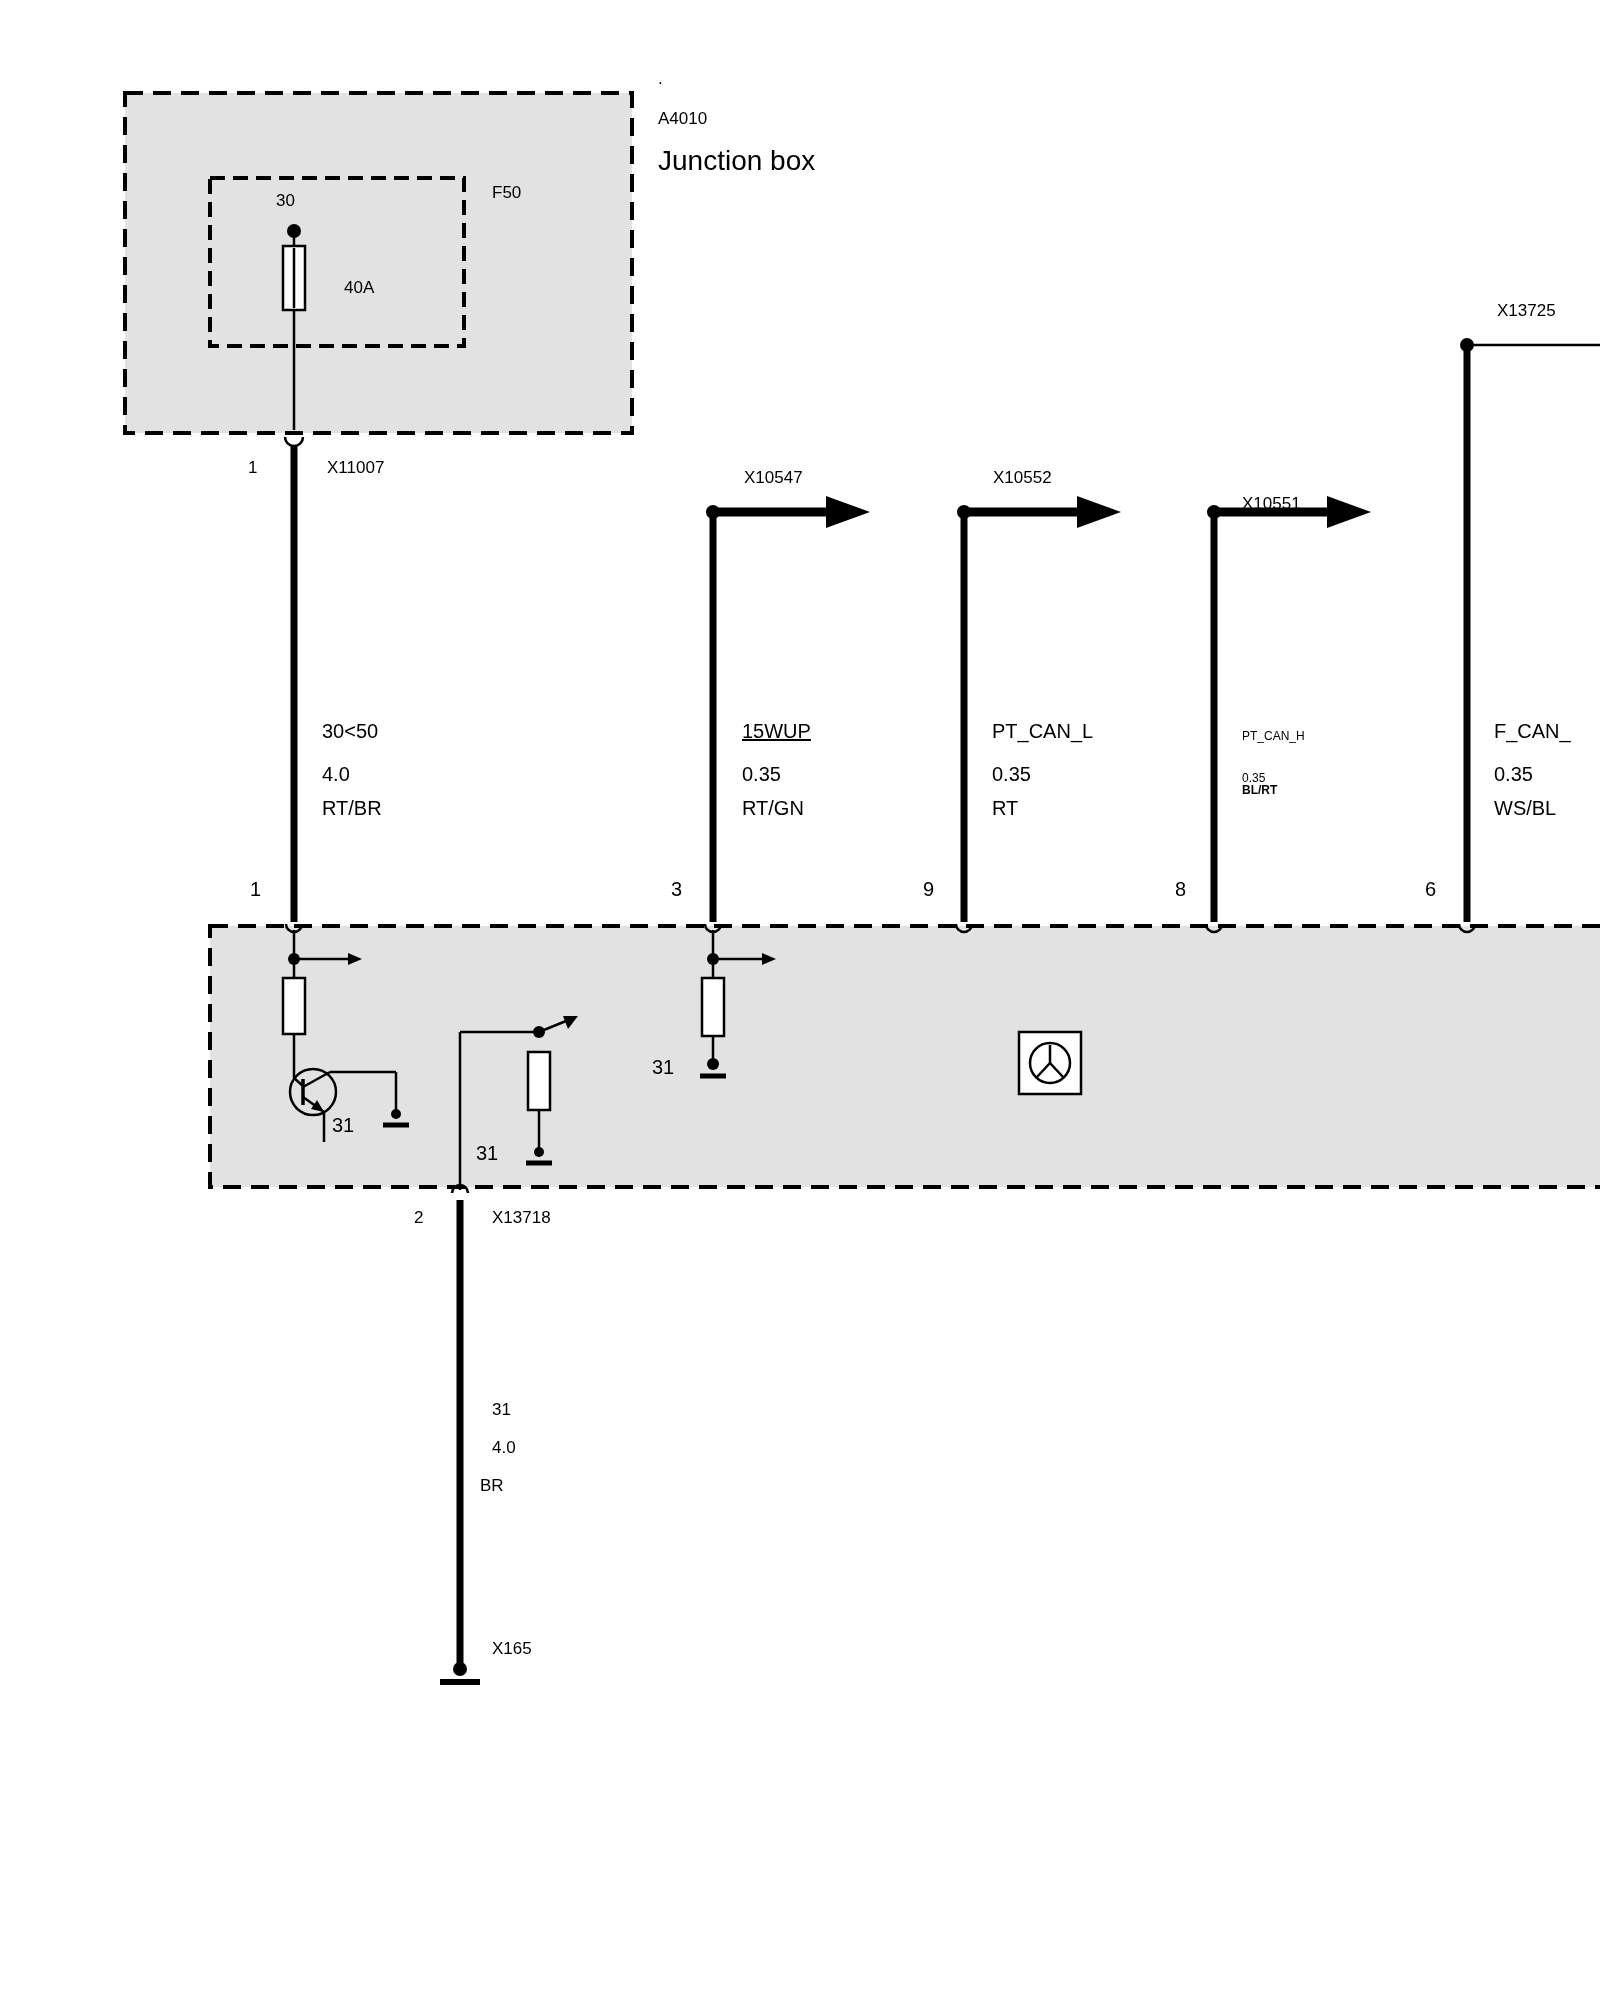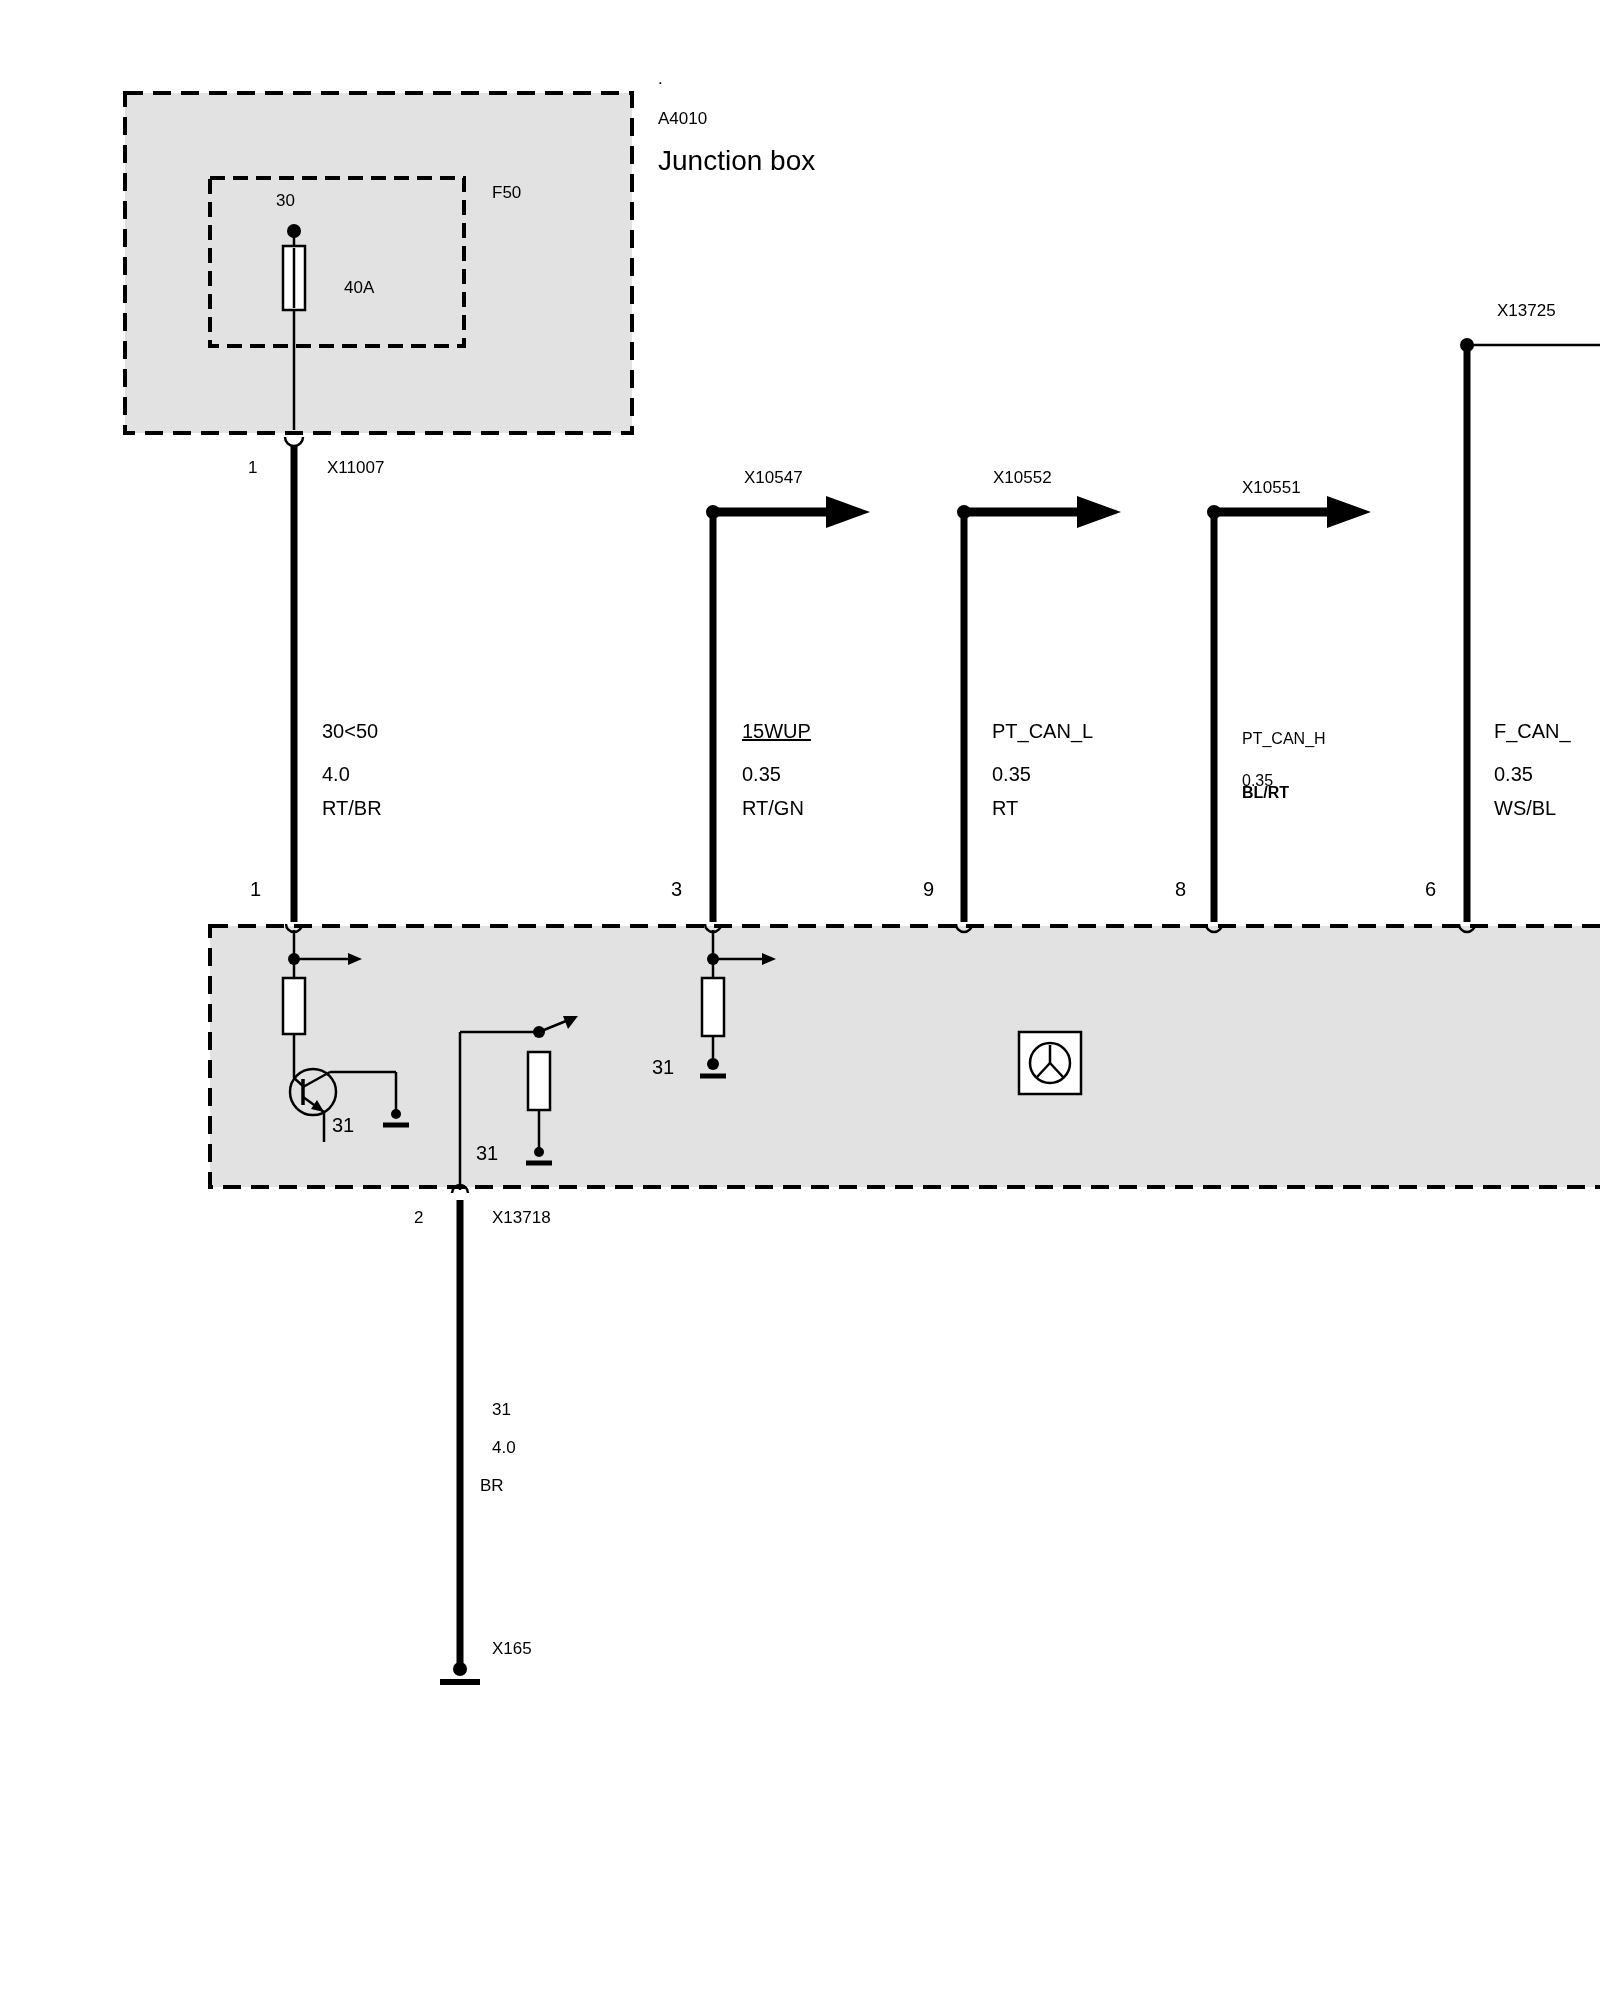--- a/index.html
+++ b/index.html
@@ -6,21 +6,21 @@
   #stage{
     position:relative;
     width:1600px;
     height:2000px;
     background:#ffffff;
     overflow:hidden;
     font-family:"Liberation Sans", sans-serif;
     color:#000;
   }
   .lbl{position:absolute;white-space:nowrap;line-height:1.1;color:#000;}
-  .xs{font-size:16px;text-align:right;}
+  .xs{font-size:12px;text-align:right;}
   .sm{font-size:17px;}
   .lg{font-size:20px;}
   .xl{font-size:28px;}
   svg{position:absolute;left:0;top:0;}
 </style>
 </head>
 <body>
 
 <div id="stage">
 
@@ -144,21 +144,21 @@
   <div class="lbl sm" style="left:658px; top:110px;">A4010</div>
   <div class="lbl xl" style="left:658px; top:146px;">Junction box</div>
   <div class="lbl sm" style="left:492px; top:184px;">F50</div>
   <div class="lbl sm" style="left:276px; top:192px;">30</div>
   <div class="lbl sm" style="left:344px; top:279px;">40A</div>
 
   <div class="lbl sm" style="left:248px; top:459px;">1</div>
   <div class="lbl sm" style="left:327px; top:459px;">X11007</div>
   <div class="lbl sm" style="left:744px; top:469px;">X10547</div>
   <div class="lbl sm" style="left:993px; top:469px;">X10552</div>
-  <div class="lbl sm" style="left:1242px; top:479px;">X10551</div>
+  <div class="lbl sm" style="left:1242px; top:495px;">X10551</div>
   <div class="lbl sm" style="left:1497px; top:302px;">X13725</div>
 
   <div class="lbl lg" style="left:322px; top:720px;">30&lt;50</div>
   <div class="lbl lg" style="left:322px; top:763px;">4.0</div>
   <div class="lbl lg" style="left:322px; top:797px;">RT/BR</div>
 
   <div class="lbl lg" style="left:742px; top:720px;text-decoration:underline;">15WUP</div>
   <div class="lbl lg" style="left:742px; top:763px;">0.35</div>
   <div class="lbl lg" style="left:742px; top:797px;">RT/GN</div>
 

